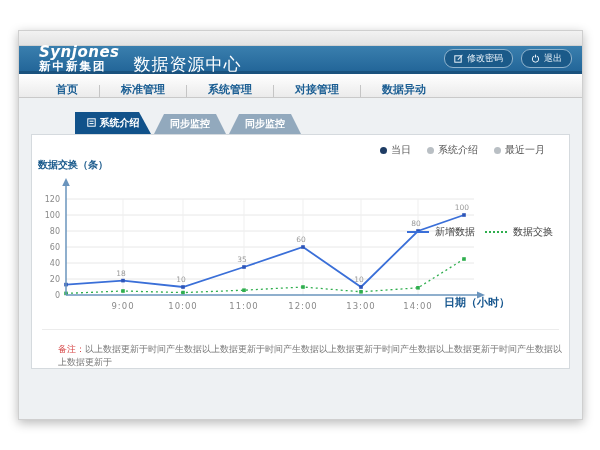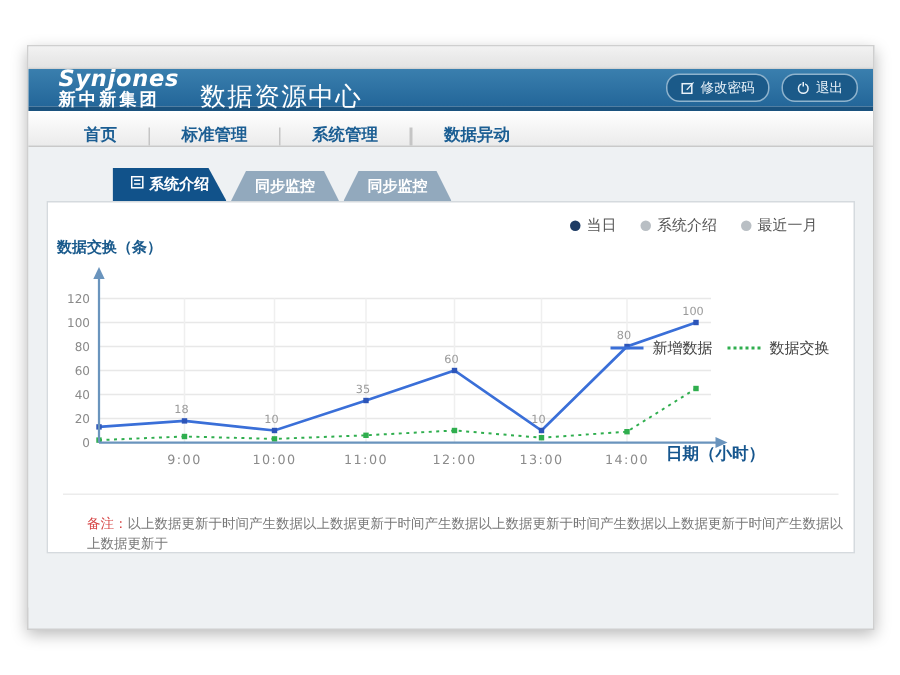--- a/index.html
+++ b/index.html
@@ -81,20 +81,21 @@
     </div>
   </div>
 
   <div class="nav">
     <span class="nav-item">首页</span>
     <span class="nav-sep"></span>
     <span class="nav-item">标准管理</span>
     <span class="nav-sep"></span>
     <span class="nav-item">系统管理</span>
     <span class="nav-sep"></span>
+    <span class="nav-item">对接管理</span>
     <span class="nav-sep"></span>
     <span class="nav-item">数据异动</span>
   </div>
 
   <div class="content">
 
     <div class="tabs">
       <div class="tab tab-active">
         <span>
           <svg width="9" height="9" viewBox="0 0 9 9">

